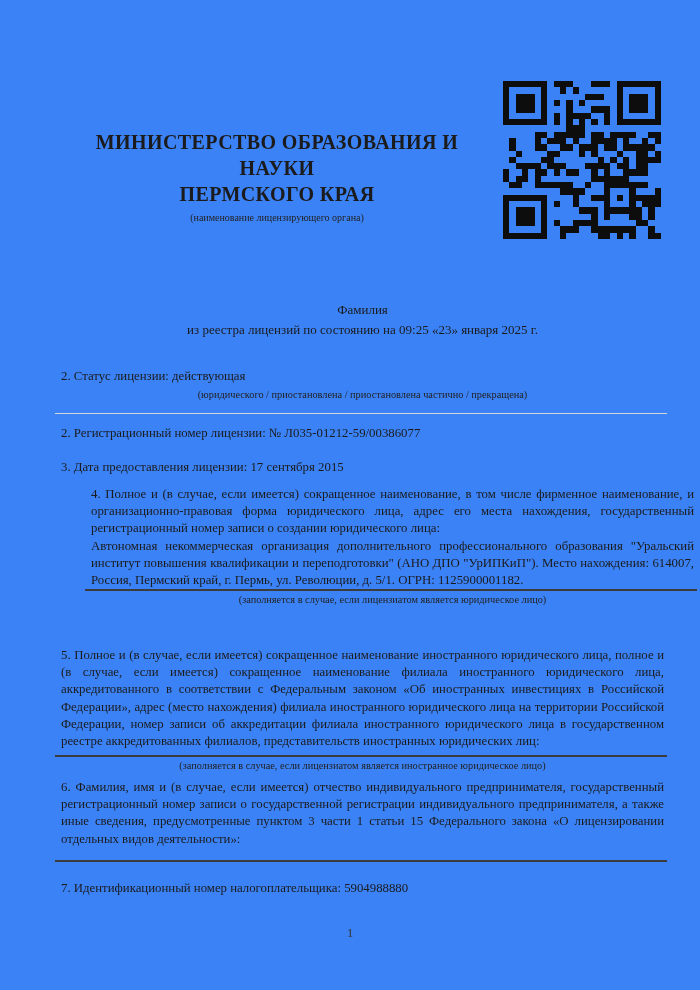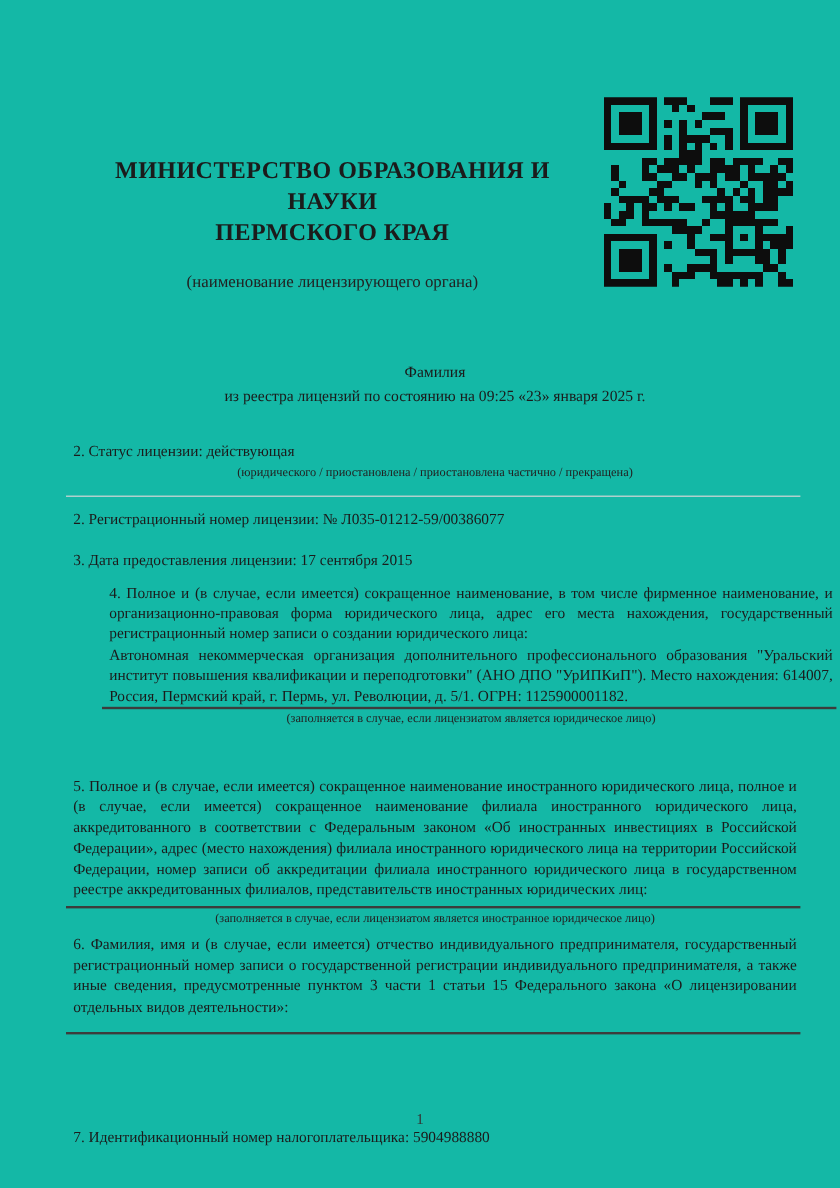--- a/index.html
+++ b/index.html
@@ -2,26 +2,26 @@
 <html lang="ru"><head>
 <meta charset="utf-8">
 <style>
   html,body{margin:0;padding:0;background:#ffffff;}
   body{
     width:700px;height:990px;position:relative;overflow:hidden;
     font-family:"Liberation Serif","DejaVu Serif",serif;
     color:#1b1b1b;
     -webkit-font-smoothing:antialiased;
   }
-  .page{position:absolute;inset:0;background:#14b8a6;}
+  .page{position:absolute;inset:0;background:#3b82f6;}
 
   
   .org-block{position:absolute;left:58px;top:129px;width:438px;text-align:center;}
   .org-line{font-size:20px;font-weight:bold;line-height:26px;letter-spacing:0.4px;}
-  .org-caption{font-size:14px;line-height:13px;margin-top:22px;color:#222;}
+  .org-caption{font-size:10px;line-height:13px;margin-top:4px;color:#222;}
 
   .qr-wrap{position:absolute;left:503px;top:81px;width:158px;height:158px;}
   .qr-wrap svg{display:block;width:158px;height:158px;}
 
   
   .title-block{position:absolute;left:61px;top:300px;width:603px;text-align:center;
     font-size:13px;line-height:19.5px;}
 
   
   .body-text{font-size:12.8px;line-height:17.2px;color:#1b1b1b;}
@@ -32,21 +32,21 @@
 
   .sec-i1-text{top:368px;}
   .sec-i1-hint{top:388px;}
   .faint-rule{position:absolute;left:55px;top:413px;width:612px;height:0;
     border-top:1px solid #d6d6d6;}
   .sec-i2{top:425px;}
   .sec-i3{top:459px;}
   .sec-i4{top:486px;margin-left:30px;}
   .sec-i5{top:619px;margin-top:28px;}
   .sec-i6{top:779px;}
-  .sec-i7{top:940px;}
+  .sec-i7{top:880px;}
 
   .rule{border-top:2px solid #3c3c3c;margin-left:-6px;width:612px;height:0;}
   .rule-gap5{margin-top:5px;}
   .rule-gap12{margin-top:12px;}
   .hint-after-rule{margin-top:2px;text-align:center;}
 
   .page-number{position:absolute;left:0;top:926px;width:700px;text-align:center;
     font-size:12.5px;color:#333;}
 </style>
 </head>

